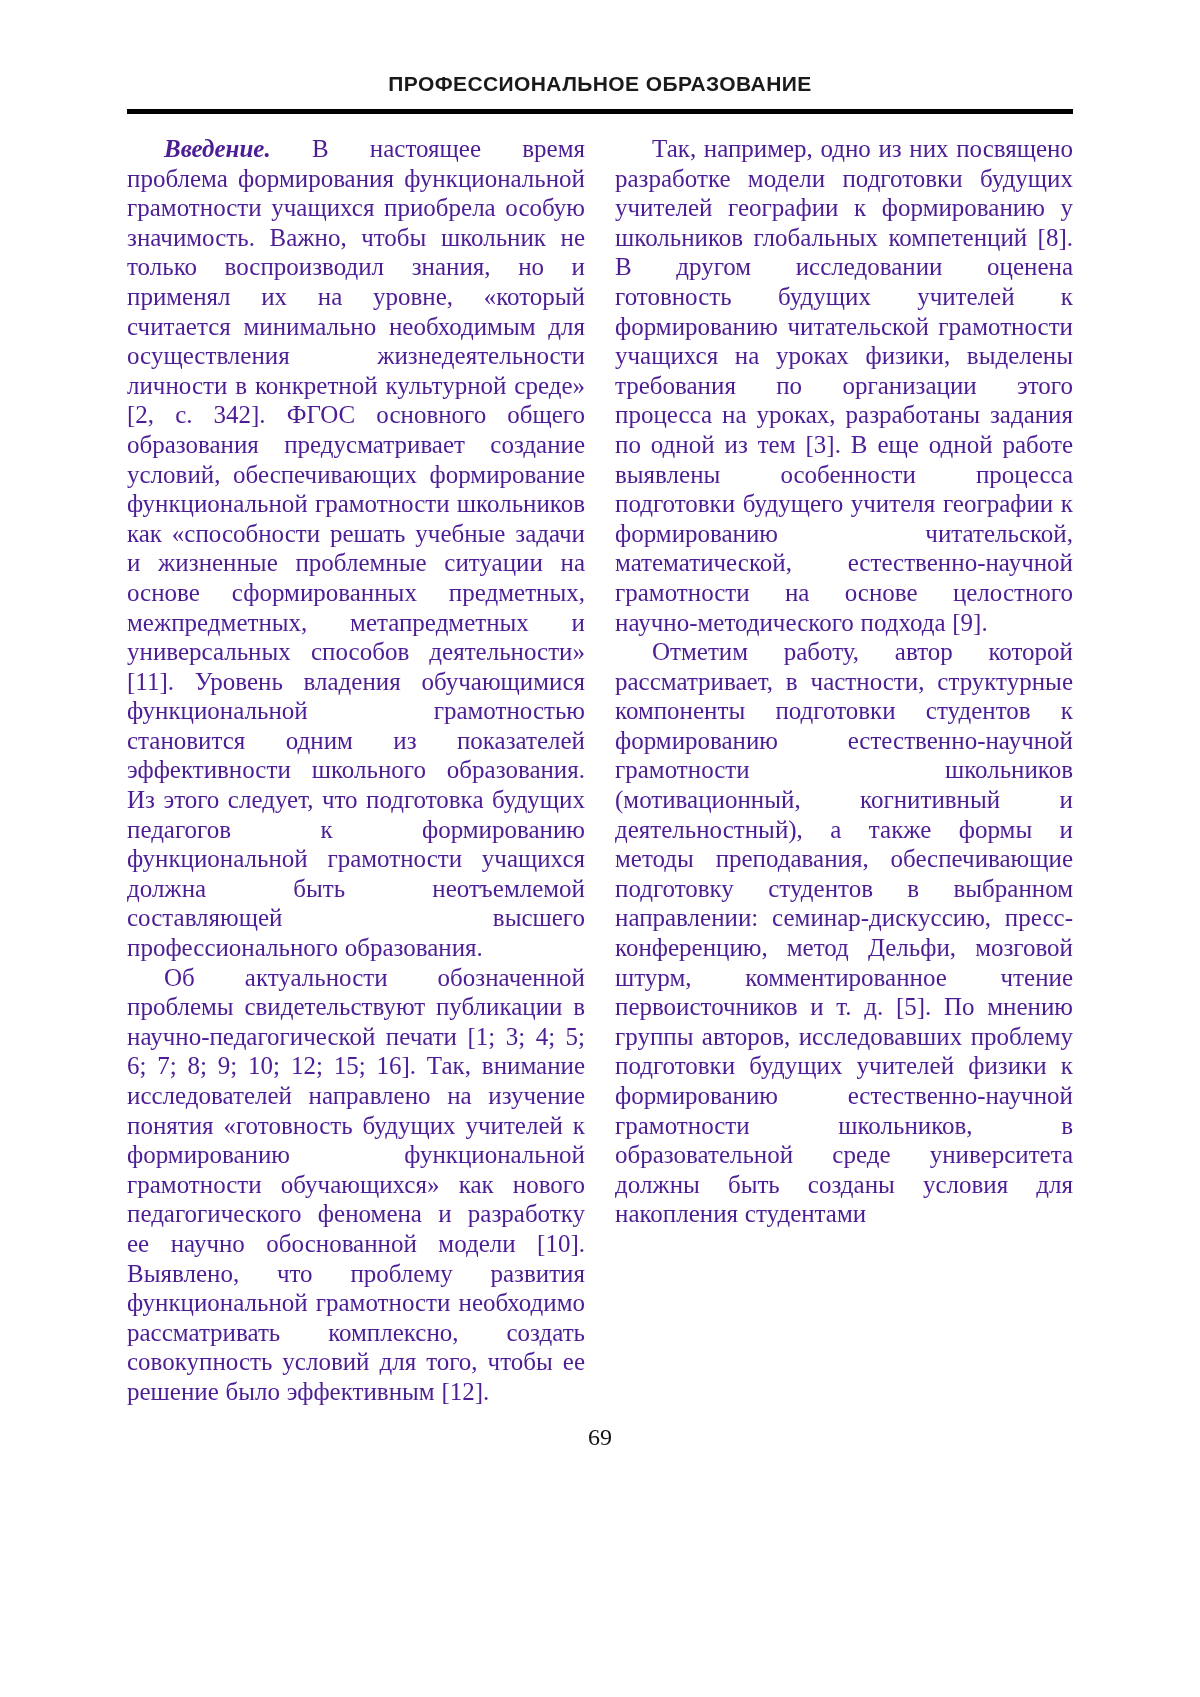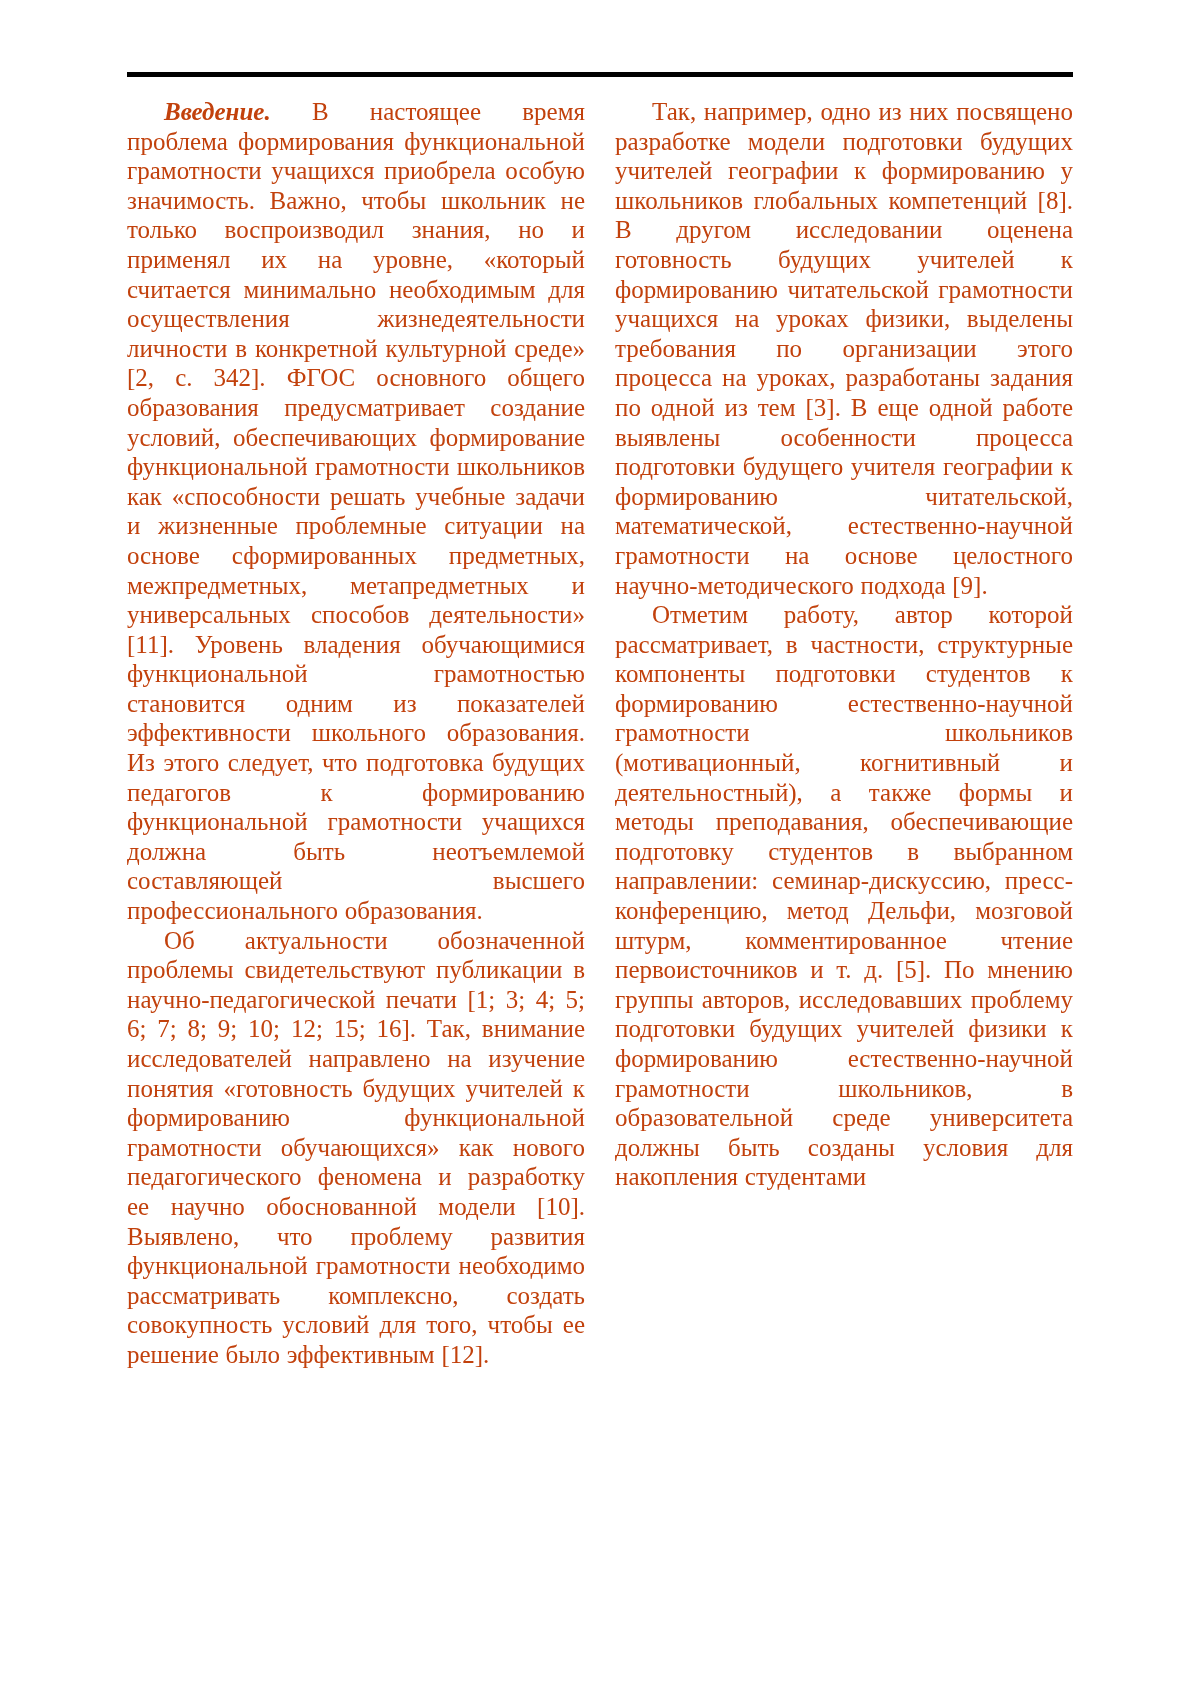--- a/index.html
+++ b/index.html
@@ -39,48 +39,50 @@
   }
   .col {
     width: 458px;
     flex: 0 0 458px;
   }
   p.para {
     font-size: 25px;
     line-height: 29.6px;
     text-align: justify;
     text-indent: 37px;
-    color: #c2410c;
+    color: #4c1d95;
     word-spacing: 0.5px;
   }
   .lead {
     font-weight: bold;
     font-style: italic;
   }
   .page-number {
     position: absolute;
     top: 1424px;
     left: 0;
     width: 100%;
     text-align: center;
     font-size: 24px;
     color: #131313;
   }
 </style>
 </head>
 <body>
 
 <div class="sheet">
+  <div class="running-head">ПРОФЕССИОНАЛЬНОЕ ОБРАЗОВАНИЕ</div>
 
   <div class="header-rule"></div>
 
   <div class="columns">
     <div class="col">
         <p class="para"><span class="lead">Введение. </span>В настоящее время проблема формирования функциональной грамотности учащихся приобрела особую значимость. Важно, чтобы школьник не только воспроизводил знания, но и применял их на уровне, «который считается минимально необходимым для осуществления жизнедеятельности личности в конкретной культурной среде» [2, с. 342]. ФГОС основного общего образования предусматривает создание условий, обеспечивающих формирование функциональной грамотности школьников как «способности решать учебные задачи и жизненные проблемные ситуации на основе сформированных предметных, межпредметных, метапредметных и универсальных способов деятельности» [11]. Уровень владения обучающимися функциональной грамотностью становится одним из показателей эффективности школьного образования. Из этого следует, что подготовка будущих педагогов к формированию функциональной грамотности учащихся должна быть неотъемлемой составляющей высшего профессионального образования.</p>
         <p class="para">Об актуальности обозначенной проблемы свидетельствуют публикации в научно-педагогической печати [1; 3; 4; 5; 6; 7; 8; 9; 10; 12; 15; 16]. Так, внимание исследователей направлено на изучение понятия «готовность будущих учителей к формированию функциональной грамотности обучающихся» как нового педагогического феномена и разработку ее научно обоснованной модели [10]. Выявлено, что проблему развития функциональной грамотности необходимо рассматривать комплексно, создать совокупность условий для того, чтобы ее решение было эффективным [12].</p>
       </div>
     <div class="col">
         <p class="para">Так, например, одно из них посвящено разработке модели подготовки будущих учителей географии к формированию у школьников глобальных компетенций [8]. В другом исследовании оценена готовность будущих учителей к формированию читательской грамотности учащихся на уроках физики, выделены требования по организации этого процесса на уроках, разработаны задания по одной из тем [3]. В еще одной работе выявлены особенности процесса подготовки будущего учителя географии к формированию читательской, математической, естественно-научной грамотности на основе целостного научно-методического подхода [9].</p>
         <p class="para">Отметим работу, автор которой рассматривает, в частности, структурные компоненты подготовки студентов к формированию естественно-научной грамотности школьников (мотивационный, когнитивный и деятельностный), а также формы и методы преподавания, обеспечивающие подготовку студентов в выбранном направлении: семинар-дискуссию, пресс-конференцию, метод Дельфи, мозговой штурм, комментированное чтение первоисточников и т. д. [5]. По мнению группы авторов, исследовавших проблему подготовки будущих учителей физики к формированию естественно-научной грамотности школьников, в образовательной среде университета должны быть созданы условия для накопления студентами</p>
       </div>
   </div>
 
+  <div class="page-number">69</div>
 </div>
 
 </body></html>

